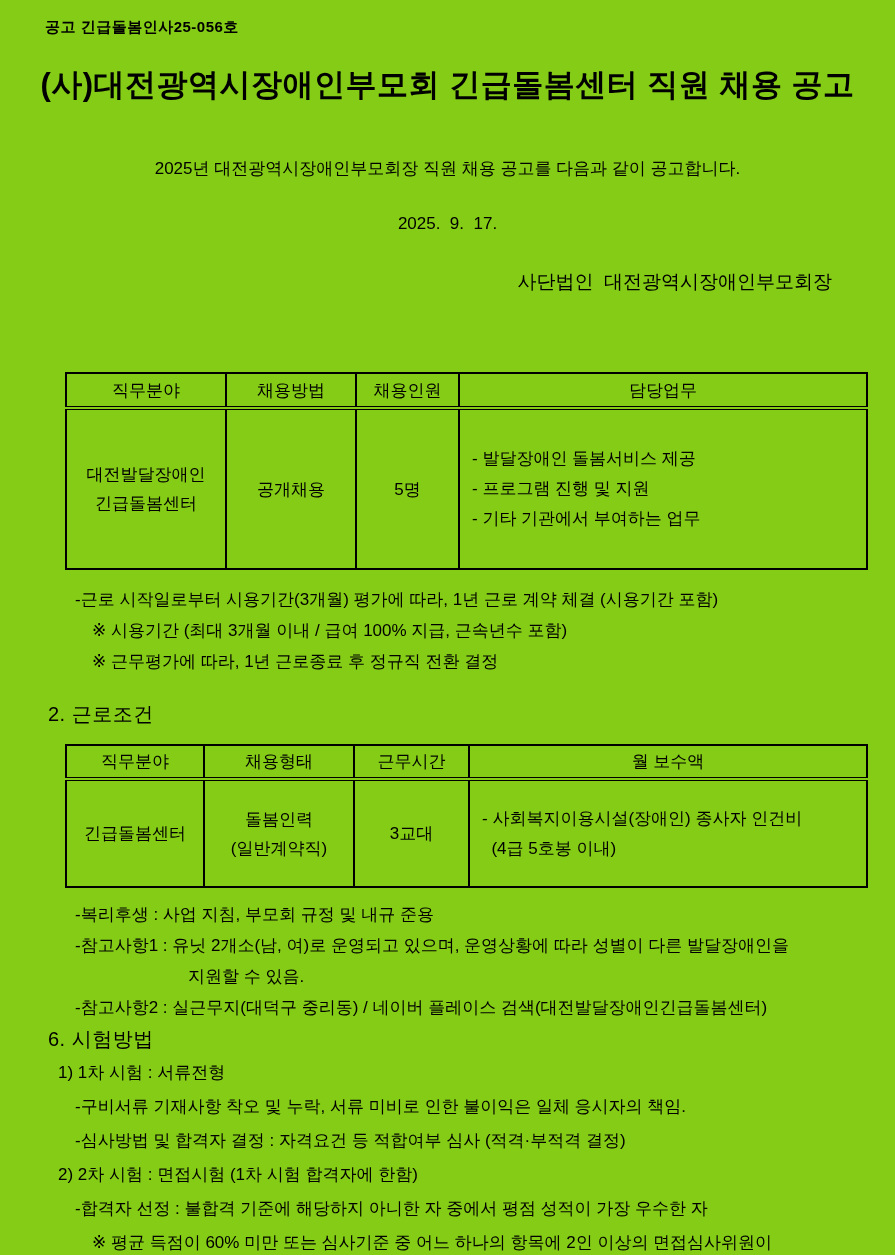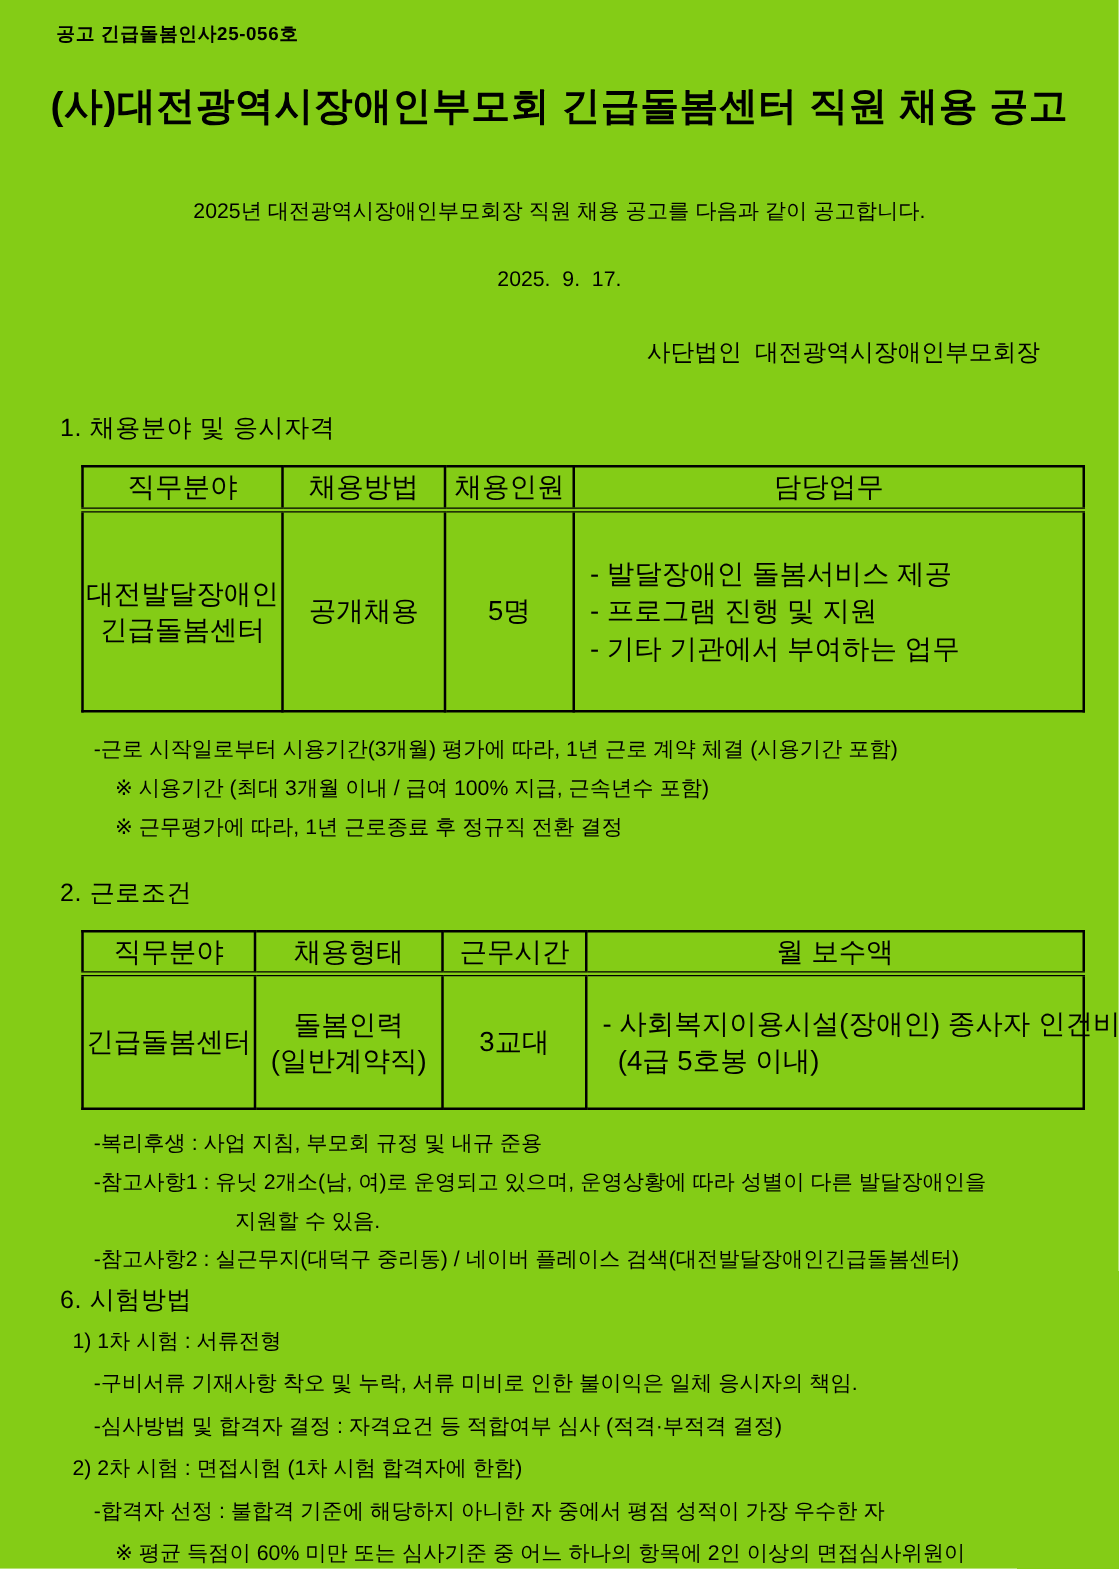--- a/index.html
+++ b/index.html
@@ -14,21 +14,21 @@
   .title{position:absolute;top:64px;left:0;right:0;margin:0;text-align:center;
          font-size:31px;font-weight:bold;white-space:nowrap;letter-spacing:0.5px;}
   .intro{position:absolute;top:157px;left:0;right:0;text-align:center;font-size:17px;}
   .date{position:absolute;top:214px;left:0;right:0;text-align:center;font-size:17px;white-space:pre;}
   .signer{position:absolute;top:269px;right:63px;font-size:19px;white-space:pre;}
   .sec{position:absolute;left:48px;margin:0;font-size:20px;font-weight:normal;letter-spacing:0.5px;}
   .sec1{top:329px;}
   .sec2{top:701px;}
   .sec3{top:1026px;}
   table.tbl{position:absolute;left:65px;width:803px;border-collapse:collapse;table-layout:fixed;
-            font-size:22px;}
+            font-size:17px;}
   table.t1{top:372px;}
   table.t2{top:744px;}
   .tbl th,.tbl td{border:2px solid #000000;padding:0;}
   .tbl thead th{font-weight:normal;border-bottom:4px double #000000;}
   .t1 thead th{height:32px;}
   .t2 thead th{height:31px;}
   .t1 tbody td{height:158px;}
   .t2 tbody td{height:105px;}
   .center{text-align:center;}
   .pre{white-space:pre;}
@@ -53,21 +53,20 @@
   <div class="doc-no">공고 긴급돌봄인사25-056호</div>
 
   <h1 class="title">(사)대전광역시장애인부모회 긴급돌봄센터 직원 채용 공고</h1>
 
   <div class="intro">2025년 대전광역시장애인부모회장 직원 채용 공고를 다음과 같이 공고합니다.</div>
 
   <div class="date">2025.  9.  17.</div>
 
   <div class="signer">사단법인  대전광역시장애인부모회장</div>
 
-  <h2 class="sec sec1">1. 채용분야 및 응시자격</h2>
 
   <table class="tbl t1">
     <colgroup>
       <col style="width:160px">
         <col style="width:130px">
         <col style="width:103px">
         <col>
     </colgroup>
     <thead>
       <tr>

